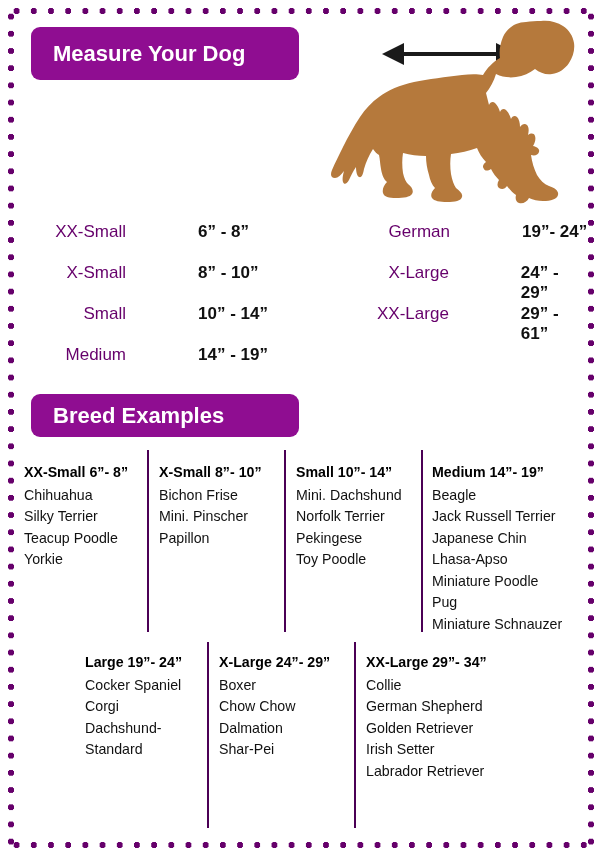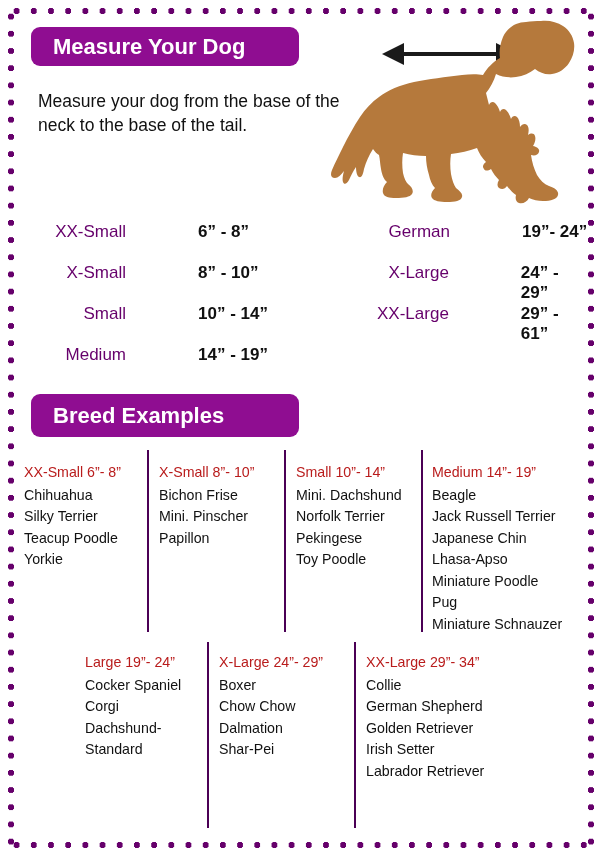--- a/index.html
+++ b/index.html
@@ -54,21 +54,21 @@
     color: #ffffff;
     font-weight: bold;
     display: flex;
     align-items: center;
     box-sizing: border-box;
   }
   #banner-measure {
     left: 31px;
     top: 27px;
     width: 268px;
-    height: 39px;
+    height: 53px;
     padding-left: 22px;
     font-size: 22px;
   }
   #banner-breed {
     left: 31px;
     top: 394px;
     width: 268px;
     height: 43px;
     padding-left: 22px;
     font-size: 22px;
@@ -121,22 +121,22 @@
   }
 
   
   .breed-col {
     position: absolute;
     font-size: 14.2px;
     line-height: 1.52;
     color: #111111;
   }
   .breed-head {
-    color: #b91c1c;
-    font-weight: normal;
+    color: #000000;
+    font-weight: bold;
     margin-bottom: 1px;
     white-space: nowrap;
   }
   .breed-item { white-space: nowrap; }
 
   .divider {
     position: absolute;
     width: 2px;
     background: #4B0055;
   }
@@ -162,21 +162,20 @@
 
 <div id="page">
 
   <div class="frame-edge frame-top"></div>
   <div class="frame-edge frame-bottom"></div>
   <div class="frame-edge frame-left"></div>
   <div class="frame-edge frame-right"></div>
 
   <div class="banner" id="banner-measure">Measure Your Dog</div>
 
-  <div id="intro">Measure your dog from the base of the neck to the base of the tail.</div>
 
   <div id="dog-figure">
     <svg width="262" height="200" viewBox="0 0 262 200" xmlns="http://www.w3.org/2000/svg">
 
       <g>
         <line x1="68" y1="42" x2="172" y2="42" stroke="#1a1a1a" stroke-width="4"></line>
         <polygon points="52,42 74,31 74,53" fill="#1a1a1a"></polygon>
         <polygon points="188,42 166,31 166,53" fill="#1a1a1a"></polygon>
       </g>
 

